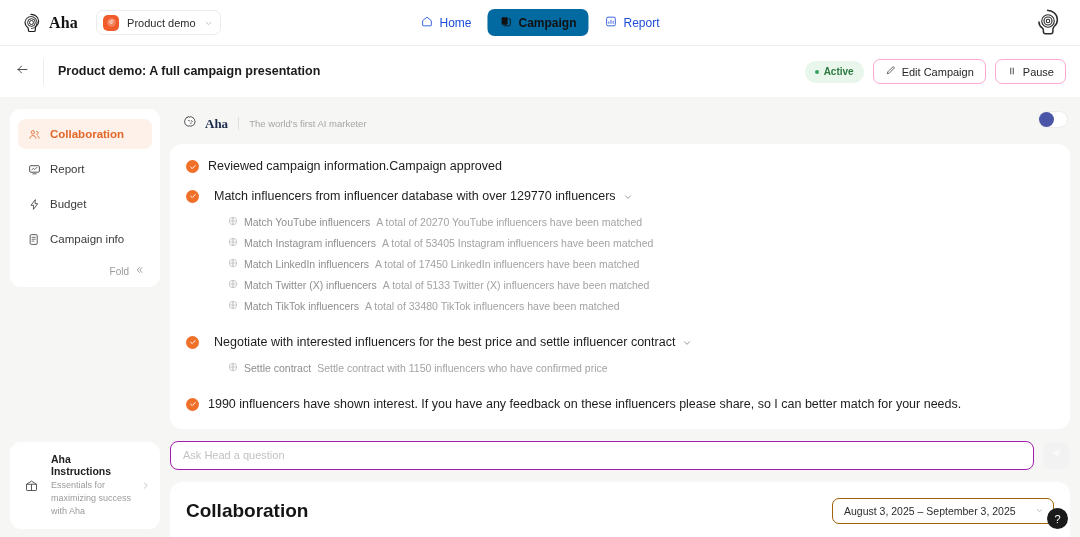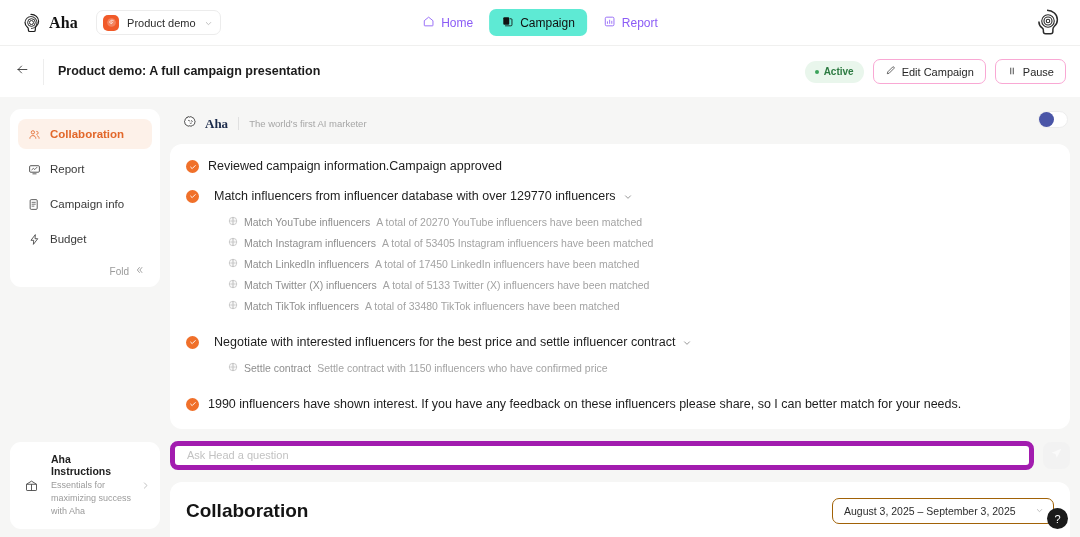--- a/index.html
+++ b/index.html
@@ -36,24 +36,24 @@
   .ws-label { font-size: 11px; color: #2b2b2b; flex: 1; }
   .chev { color: #b3b3b3; flex: none; }
 
   .nav {
     position: absolute; left: 50%; transform: translateX(-50%);
     display: flex; align-items: center; gap: 4px;
   }
   .nav-item {
     display: flex; align-items: center; gap: 6px;
     height: 27px; padding: 0 12px; border-radius: 7px;
-    font-size: 12px; color: #8b5cf6; background: transparent;
+    font-size: 12px; color: #1d4ed8; background: transparent;
     white-space: nowrap;
   }
-  .nav-item.active { background: #5eead4; font-weight: 400; color: #111; }
+  .nav-item.active { background: #0369a1; font-weight: 700; color: #111; }
   .avatar-btn { position: absolute; right: 18px; top: 7px; width: 30px; height: 30px; }
 
   
   .subheader {
     height: 52px; background: #fff; border-top: 1px solid #f0f0ef;
     display: flex; align-items: center; position: relative;
   }
   .back-btn {
     width: 22px; height: 22px; margin-left: 11px; margin-right: 10px;
     display: flex; align-items: center; justify-content: center; color: #333;
@@ -137,21 +137,21 @@
   .subitem {
     display: flex; align-items: center; gap: 6px;
     font-size: 10.5px; color: #9c9c9c; margin-bottom: 9px;
   }
   .globe { flex: none; color: #b0b0b0; }
   .sub-name { color: #8e8e8e; }
   .sub-desc { color: #a3a3a3; }
 
   .composer { display: flex; align-items: center; gap: 9px; margin-top: 12px; }
   .composer-input {
-    flex: 1; height: 29px; border: 5px solid #a21caf; border-radius: 8px;
+    flex: 1; height: 29px; border: 1px solid #a21caf; border-radius: 8px;
     background: #fff; font-size: 11px; color: #6f6f6f;
     padding: 0 12px; outline: none; font-family: "Liberation Sans", sans-serif;
   }
   .composer-input::placeholder { color: #c2c2c2; }
   .send-btn {
     width: 27px; height: 27px; border-radius: 8px; background: #f2f2f2;
     display: flex; align-items: center; justify-content: center; flex: none;
     color: #fafafa;
   }
 
@@ -302,33 +302,33 @@
               <rect x="3" y="5" width="18" height="12" rx="2" stroke="currentColor" stroke-width="1.6"></rect>
               <path d="M7 12.5l3-2.5 2.5 2 4-4" stroke="currentColor" stroke-width="1.4" stroke-linecap="round" stroke-linejoin="round"></path>
               <path d="M9 20h6" stroke="currentColor" stroke-width="1.5" stroke-linecap="round"></path>
             </svg>
           </span>
           <span>Report</span>
         </div>
         <div class="side-item">
           <span class="side-icon">
             <svg width="13" height="13" viewBox="0 0 24 24" fill="none">
-              <rect x="4" y="3" width="13" height="18" rx="2" stroke="currentColor" stroke-width="1.5"></rect>
-              <path d="M7.5 8h6M7.5 11.5h6M7.5 15h3.5" stroke="currentColor" stroke-width="1.3" stroke-linecap="round"></path>
-            </svg>
-          </span>
-          <span>Campaign info</span>
+                <path d="M13.5 3 5.5 13.5h5L10 21l8-10.5h-5z" stroke="currentColor" stroke-width="1.5" stroke-linejoin="round"></path>
+              </svg>
+          </span>
+          <span>Budget</span>
         </div>
         <div class="side-item">
           <span class="side-icon">
             <svg width="13" height="13" viewBox="0 0 24 24" fill="none">
-                <path d="M13.5 3 5.5 13.5h5L10 21l8-10.5h-5z" stroke="currentColor" stroke-width="1.5" stroke-linejoin="round"></path>
-              </svg>
-          </span>
-          <span>Budget</span>
+              <rect x="4" y="3" width="13" height="18" rx="2" stroke="currentColor" stroke-width="1.5"></rect>
+              <path d="M7.5 8h6M7.5 11.5h6M7.5 15h3.5" stroke="currentColor" stroke-width="1.3" stroke-linecap="round"></path>
+            </svg>
+          </span>
+          <span>Campaign info</span>
         </div>
         <div class="fold-row">
           <span>Fold</span>
           <span>
             <svg width="10" height="10" viewBox="0 0 12 12" fill="none">
                 <path d="M6.5 3 4 6l2.5 3M9.5 3 7 6l2.5 3" stroke="currentColor" stroke-width="1.1" stroke-linecap="round" stroke-linejoin="round"></path>
               </svg>
           </span>
         </div>
       </div>

